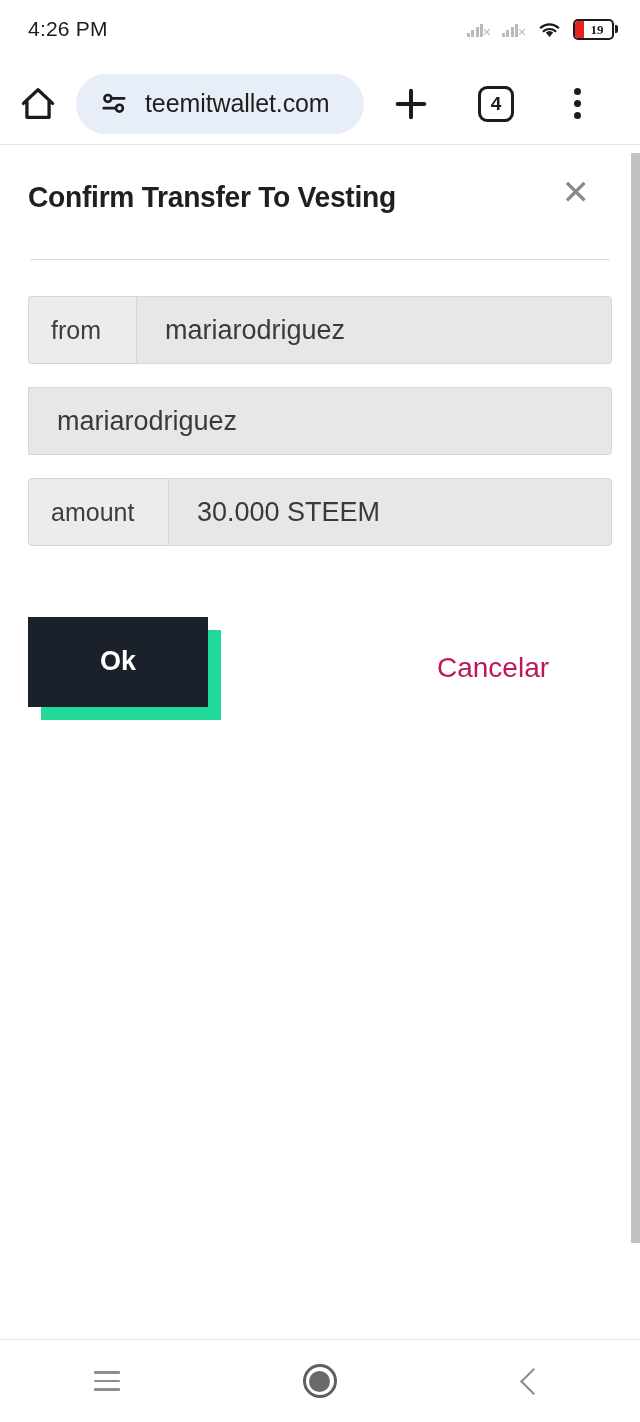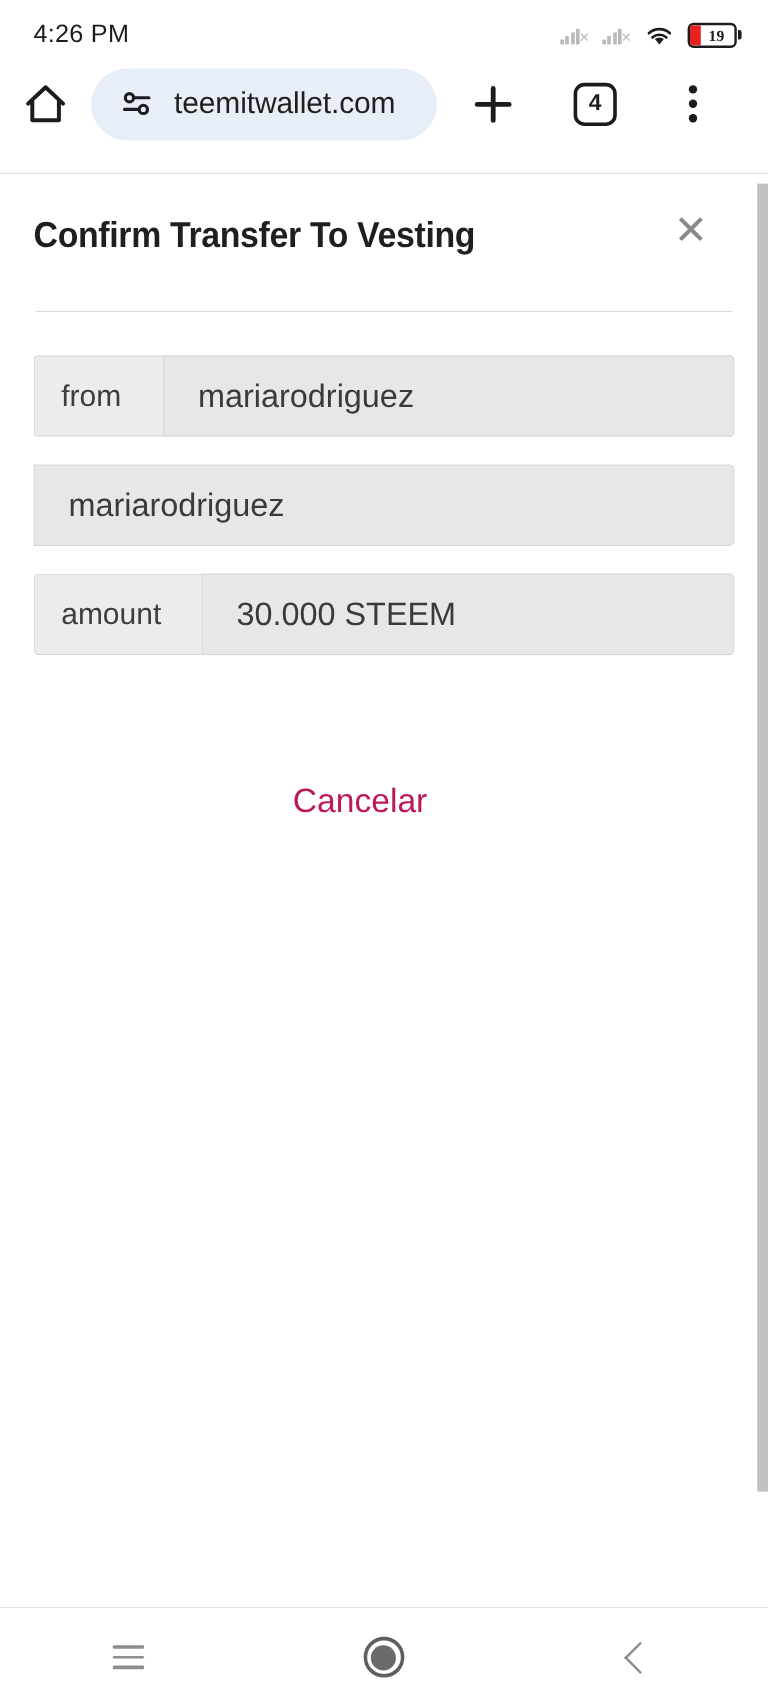--- a/index.html
+++ b/index.html
@@ -59,21 +59,21 @@
     font-family: Liberation Serif, serif;
   }
   .battery-cap {
     width: 3px; height: 8px; background: #1c1c1e;
     border-radius: 0 2px 2px 0; margin-left: 1.5px;
   }
   .batt-wrap { display: flex; align-items: center; }
 
   
   .toolbar {
-    position: absolute; top: 44px; left: 0;
+    position: absolute; top: 61px; left: 0;
     width: 640px; height: 85px;
     display: flex; align-items: center;
     background: #ffffff;
   }
   .tb-icon {
     display: flex; align-items: center; justify-content: center;
     flex: none;
   }
   .home-btn { width: 76px; height: 85px; }
   .urlbar {
@@ -331,20 +331,24 @@
 
       <div class="field-row">
         <div class="field-label" style="width:140px">amount</div>
         <div class="field-value">30.000 STEEM</div>
       </div>
 
 
     </div>
 
     <div class="actions">
+      <div class="ok-wrap">
+        <div class="ok-shadow"></div>
+        <button class="ok-btn">Ok</button>
+      </div>
       <button class="cancel-btn">Cancelar</button>
     </div>
 
   </div>
 </div>
 
 <div class="navbar">
   <div class="nav-item">
     <div class="recent-icon">
       <i></i>

